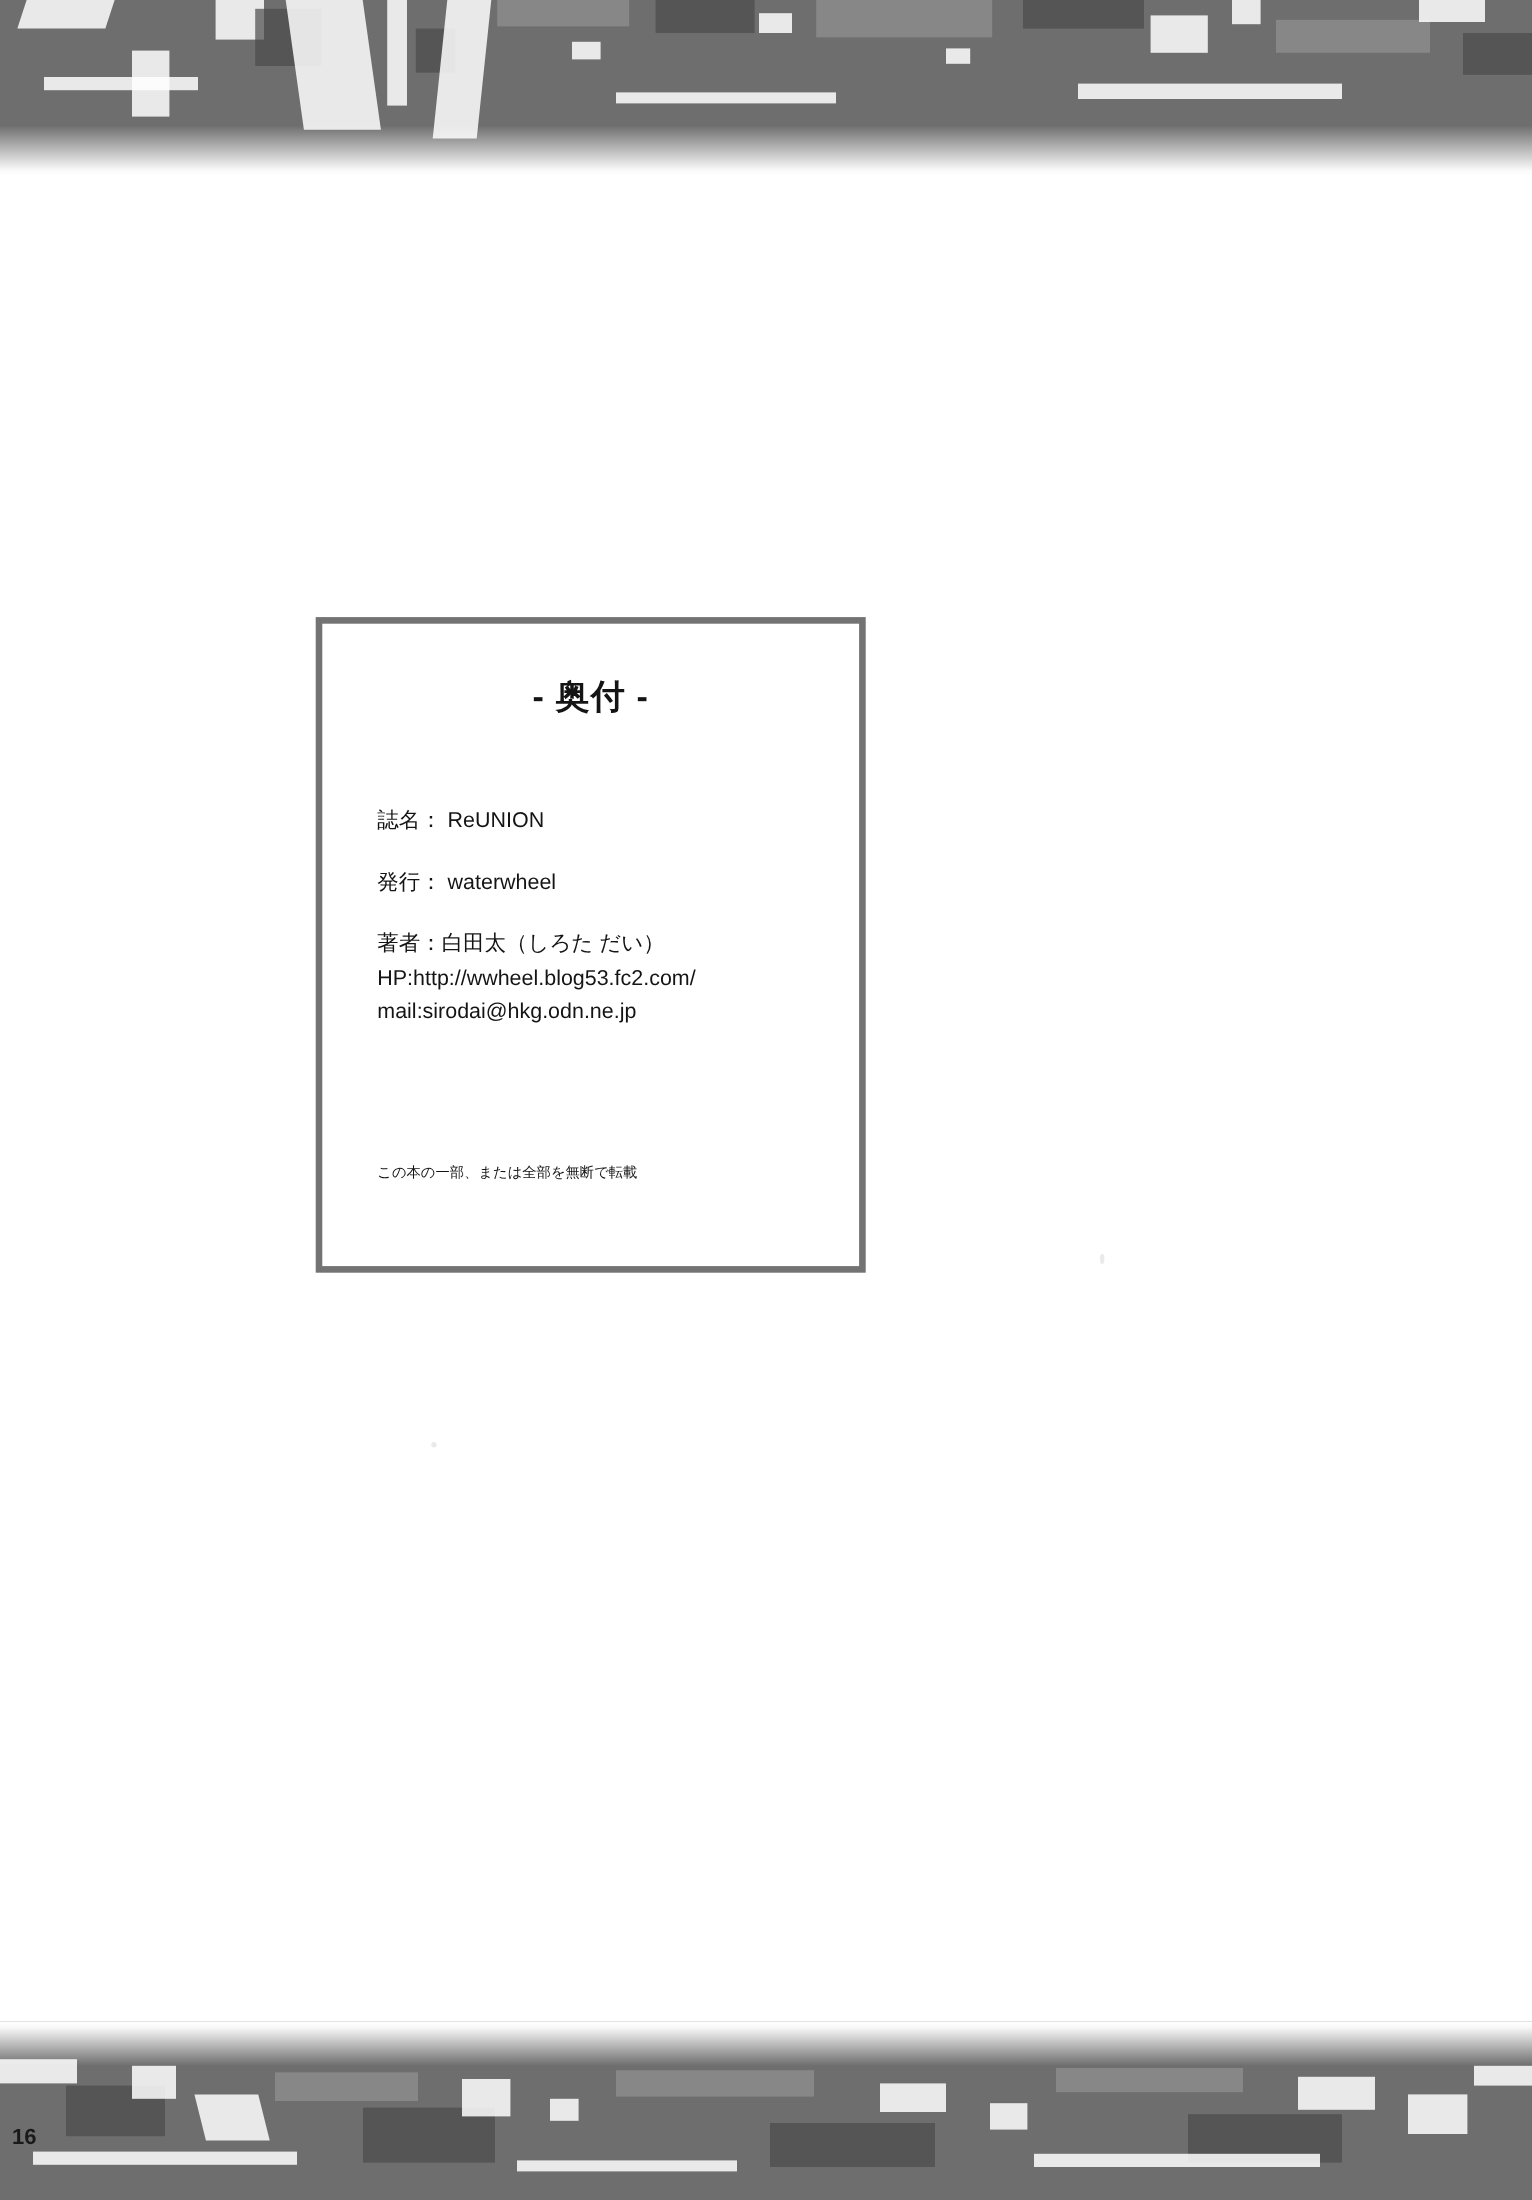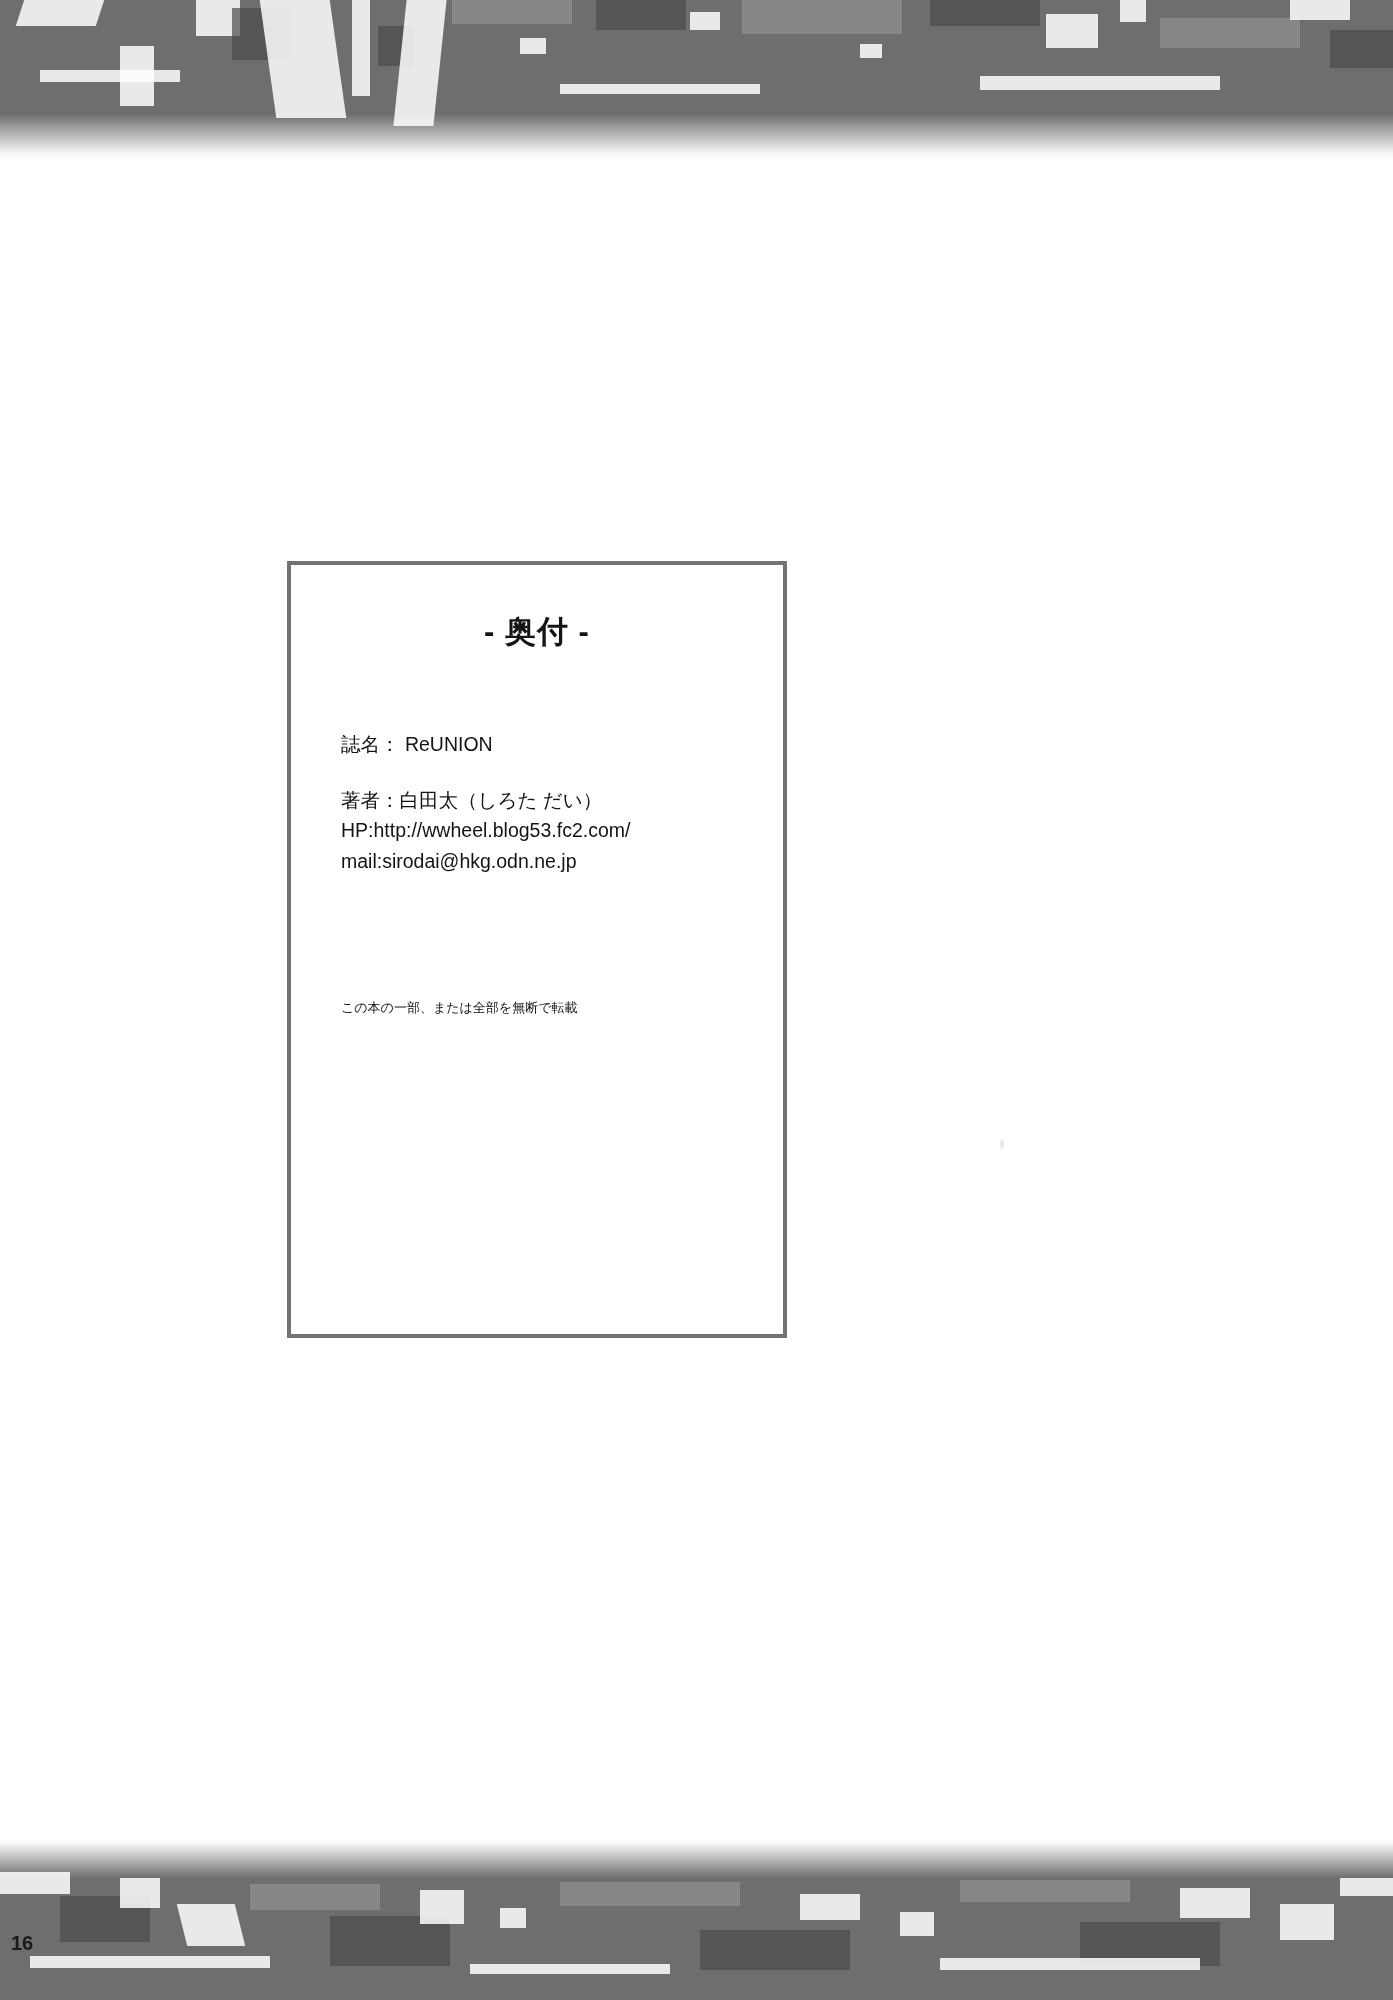--- a/index.html
+++ b/index.html
@@ -57,22 +57,22 @@
     width: 100%; height: 40px;
     background: linear-gradient(to top, rgba(255,255,255,0) 0%, rgba(255,255,255,0.96) 88%, #fff 100%);
   }
 
   
   .colophon {
     position: absolute;
     left: 287px;
     top: 561px;
     width: 500px;
-    height: 777px;
-    border: 4px solid #737373;
+    height: 596px;
+    border: 6px solid #737373;
     background: #ffffff;
     box-sizing: border-box;
   }
   .colophon-title {
     text-align: center;
     font-size: 31px;
     font-weight: bold;
     color: #141414;
     margin-top: 46px;
     letter-spacing: 1px;
@@ -167,20 +167,21 @@
 
 <div class="colophon">
   <div class="colophon-title">- 奥付 -</div>
 
   <div class="colophon-body">
     <div class="blk">
       <div class="line">誌名： ReUNION</div>
     </div>
 
     <div class="blk">
+      <div class="line">発行： waterwheel</div>
     </div>
 
     <div class="blk">
       <div class="line">著者：白田太（しろた だい）</div>
       <div class="line">HP:http://wwheel.blog53.fc2.com/</div>
       <div class="line">mail:sirodai@hkg.odn.ne.jp</div>
     </div>
 
   </div>
 

